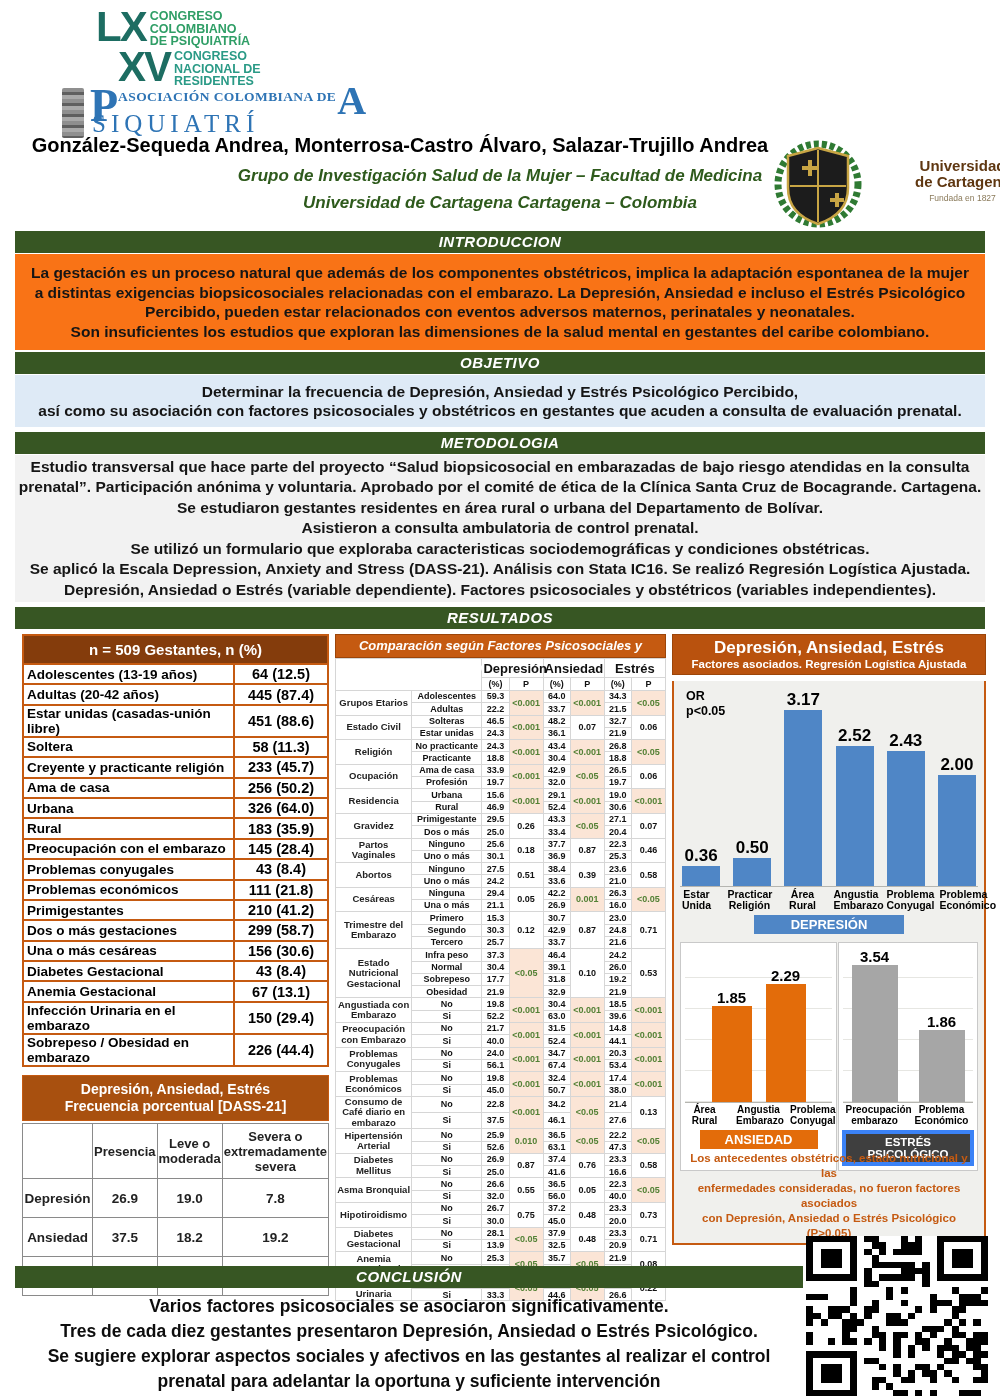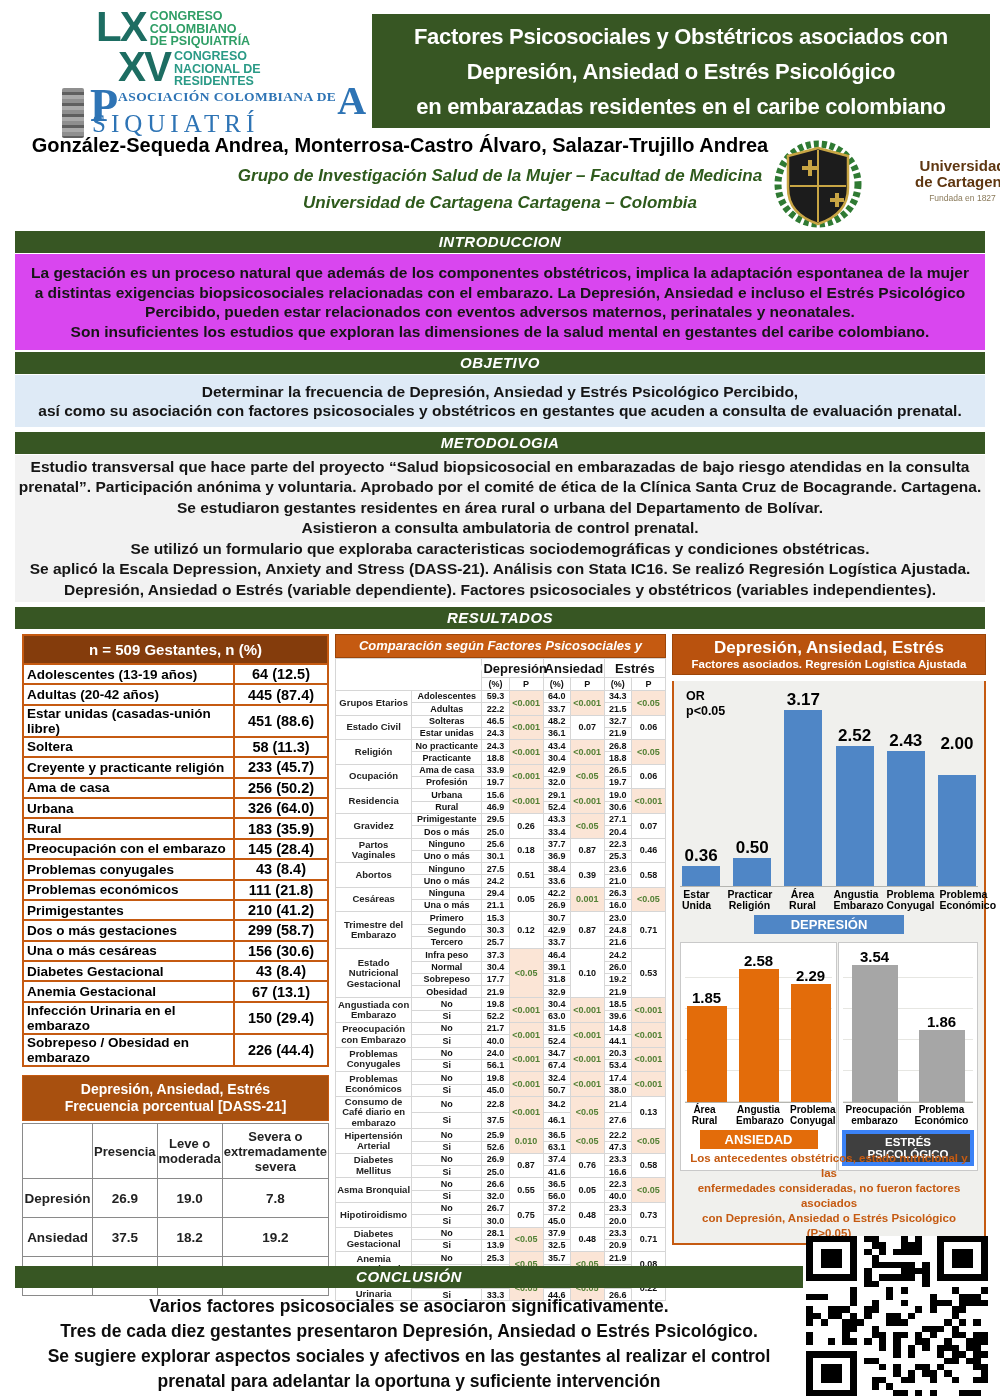--- a/index.html
+++ b/index.html
@@ -26,21 +26,21 @@
          font-size:17px;color:#2e5a1c;}
   .uni-text{position:absolute;left:900px;top:158px;width:125px;text-align:center;}
   .uni-name{font-weight:bold;font-size:15px;line-height:16px;color:#5f3711;}
   .uni-founded{font-size:8.5px;color:#8a7a5a;margin-top:3px;}
   .crest{position:absolute;left:772px;top:136px;}
   
   .sbar{position:absolute;left:15px;width:970px;height:22px;background:#375623;color:#fff;
         font-weight:bold;font-style:italic;font-size:15px;text-align:center;line-height:22px;letter-spacing:.5px;}
   .sbody{position:absolute;left:15px;width:970px;text-align:center;font-weight:bold;font-size:15.5px;
          color:#151515;line-height:19.5px;display:flex;flex-direction:column;justify-content:center;}
-  .intro-body{top:254px;height:96px;background:#d946ef;}
+  .intro-body{top:254px;height:96px;background:#f97316;}
   .obj-body{top:375px;height:52px;background:#deeaf6;}
   .met-body{top:455px;height:147px;background:#f2f2f2;line-height:20.5px;}
   
   .ltable{position:absolute;left:22px;top:634px;width:307px;border-collapse:collapse;}
   .ltable th{background:#843c0c;color:#fff;font-size:15px;font-weight:bold;height:25px;border:2px solid #c55a11;}
   .ltable td{border:2px solid #c55a11;font-weight:bold;font-size:13.5px;height:18.4px;padding:0 3px;color:#000;}
   .ltable td.val{width:86px;text-align:center;font-size:14.5px;}
   .dass{position:absolute;left:22px;top:1075px;width:307px;}
   .dass-head{background:#a8500f;border:1px solid #c55a11;color:#fff;font-weight:bold;font-size:14px;
              text-align:center;line-height:17px;padding:5px 0;}
@@ -119,25 +119,20 @@
   <div class="totem"></div>
   <div class="acp">
     <div class="acp-line1">
       <span class="acp-bigP">P</span>
       <span class="acp-small">ASOCIACIÓN COLOMBIANA DE</span>
       <span class="acp-bigA">A</span>
     </div>
     <div class="acp-rest">SIQUIATRÍ</div>
   </div>
 
-  <div class="title-box">
-      <div>Factores Psicosociales y Obstétricos asociados con</div>
-      <div>Depresión, Ansiedad o Estrés Psicológico</div>
-      <div>en embarazadas residentes en el caribe colombiano</div>
-    </div>
 
   <div class="authors">González-Sequeda Andrea, Monterrosa-Castro Álvaro, Salazar-Trujillo Andrea</div>
   <div class="affil" style="top:166px;">Grupo de Investigación Salud de la Mujer – Facultad de Medicina</div>
   <div class="affil" style="top:193px;">Universidad de Cartagena  Cartagena – Colombia</div>
 
   <div class="crest">
     <svg width="92" height="92" viewBox="0 0 92 92">
       <circle cx="46" cy="48" r="40" fill="none" stroke="#2f7a33" stroke-width="7" stroke-dasharray="5,3"></circle>
       <path d="M46 12 L76 20 L76 52 Q76 78 46 88 Q16 78 16 52 L16 20 Z" fill="#1c1c1c" stroke="#c8a544" stroke-width="2.5"></path>
       <line x1="46" y1="14" x2="46" y2="86" stroke="#c8a544" stroke-width="2"></line>
@@ -743,45 +738,41 @@
               <div class="bar" style="height: 176px; width: 38px; background: rgb(79, 134, 198);"></div>
             </div>
             <div class="bcol" style="width: 44px;">
               <div class="bval">2.52</div>
               <div class="bar" style="height: 140px; width: 38px; background: rgb(79, 134, 198);"></div>
             </div>
             <div class="bcol" style="width: 44px;">
               <div class="bval">2.43</div>
               <div class="bar" style="height: 135px; width: 38px; background: rgb(79, 134, 198);"></div>
             </div>
-            <div class="bcol" style="width: 44px; gap: 21px;">
+            <div class="bcol" style="width: 44px;">
               <div class="bval">2.00</div>
               <div class="bar" style="height: 111px; width: 38px; background: rgb(79, 134, 198);"></div>
             </div>
           </div>
         <div class="labs">
             <div class="blab" style="width: 44px;">Estar Unida</div>
             <div class="blab" style="width: 44px;">Practicar Religión</div>
             <div class="blab" style="width: 44px;">Área Rural</div>
             <div class="blab" style="width: 44px;">Angustia Embarazo</div>
             <div class="blab" style="width: 44px;">Problema Conyugal</div>
             <div class="blab" style="width: 44px;">Problema Económico</div>
           </div>
         <div class="badge" id="dep-badge">DEPRESIÓN</div>
       </div>
       <div class="subrow">
         <div class="subbox" id="ans-box">
           <div class="bars">
               <div class="bcol" style="width: 45px;">
                 <div class="bval">1.85</div>
                 <div class="bar" style="height: 96px; width: 40px; background: rgb(227, 108, 10);"></div>
-              </div>
-              <div class="bcol" style="width: 45px;">
-                <div class="bval">2.58</div>
-                <div class="bar" style="height: 133px; width: 40px; background: rgb(227, 108, 10);"></div>
               </div>
               <div class="bcol" style="width: 45px;">
                 <div class="bval">2.29</div>
                 <div class="bar" style="height: 118px; width: 40px; background: rgb(227, 108, 10);"></div>
               </div>
             </div>
           <div class="labs">
               <div class="blab" style="width: 45px;">Área Rural</div>
               <div class="blab" style="width: 45px;">Angustia Embarazo</div>
               <div class="blab" style="width: 45px;">Problema Conyugal</div>

